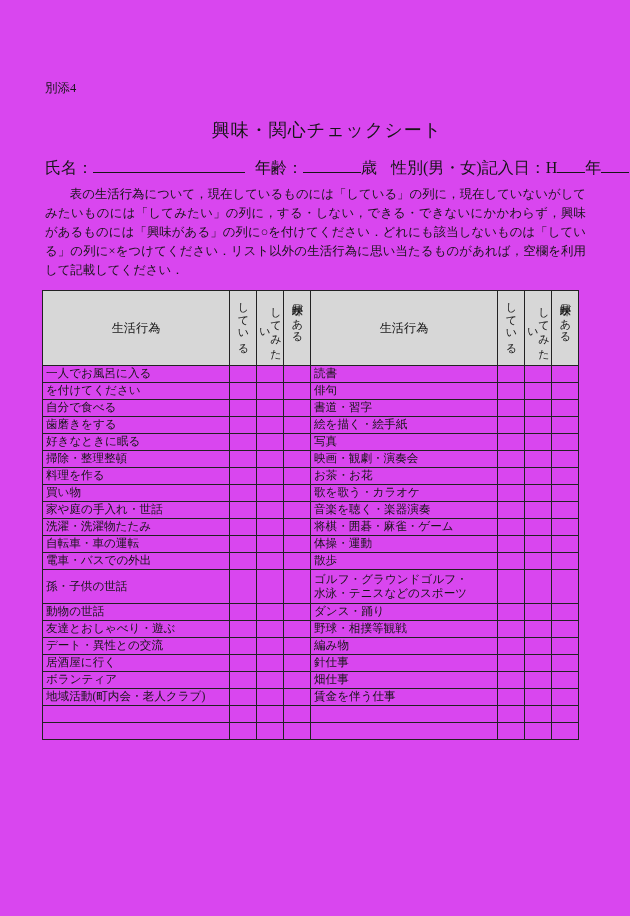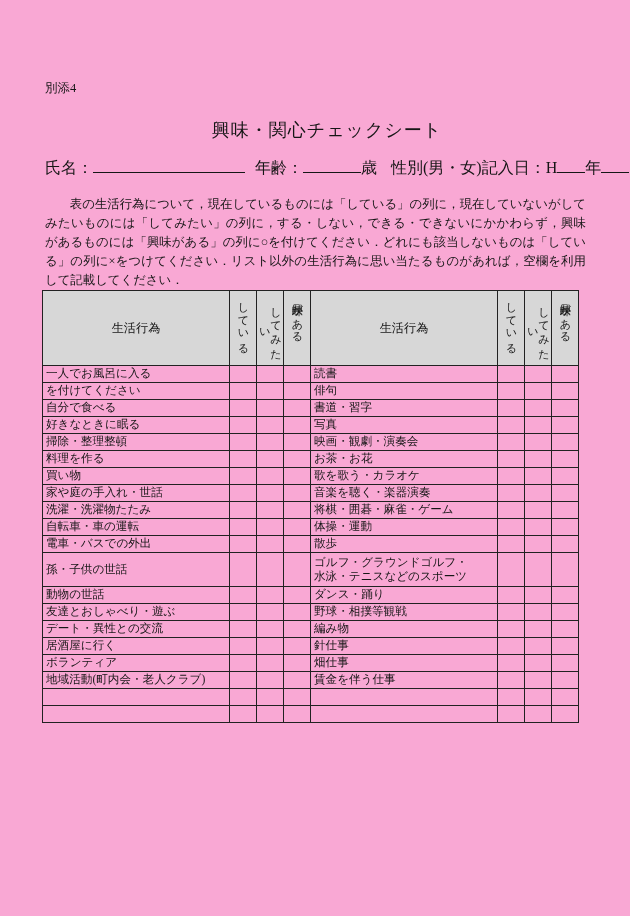--- a/index.html
+++ b/index.html
@@ -1,20 +1,20 @@
 <!DOCTYPE html>
 <html><head>
 <meta charset="utf-8">
 <style>
   html,body{margin:0;padding:0;background:#e9e9e9;}
   .page{
     position:relative;
     width:630px;height:916px;
     margin:0 auto;
-    background:#f9a8d4;
+    background:#d946ef;
     font-family:"Liberation Serif","DejaVu Serif",serif;
     color:#161616;
     overflow:hidden;
   }
   .attachment{
     position:absolute;top:80px;left:45px;
     font-size:12.5px;
   }
   .doc-title{
     position:absolute;top:118px;left:12px;width:100%;
@@ -28,21 +28,21 @@
     display:inline-block;
     border-bottom:1.6px solid #161616;
     vertical-align:baseline;
     height:13px;
   }
   .blank-name{width:152px;margin-right:10px;}
   .blank-age{width:58px;}
   .blank-sm{width:28px;}
   .seg-gap{display:inline-block;width:14px;}
   .instructions{
-    position:absolute;top:195px;left:45px;width:541px;
+    position:absolute;top:185px;left:45px;width:541px;
     font-size:12.4px;line-height:19px;
     text-align:justify;text-indent:2em;
   }
   .table-wrap{
     position:absolute;top:290px;left:42px;
   }
   table{
     border-collapse:collapse;table-layout:fixed;
   }
   th,td{
@@ -140,20 +140,30 @@
             <td class="activity">自分で食べる</td>
             <td class="mark"></td>
             <td class="mark"></td>
             <td class="mark"></td>
             <td class="activity">書道・習字</td>
             <td class="mark"></td>
             <td class="mark"></td>
             <td class="mark"></td>
           </tr>
           <tr>
+            <td class="activity">歯磨きをする</td>
+            <td class="mark"></td>
+            <td class="mark"></td>
+            <td class="mark"></td>
+            <td class="activity">絵を描く・絵手紙</td>
+            <td class="mark"></td>
+            <td class="mark"></td>
+            <td class="mark"></td>
+          </tr>
+          <tr>
             <td class="activity">好きなときに眠る</td>
             <td class="mark"></td>
             <td class="mark"></td>
             <td class="mark"></td>
             <td class="activity">写真</td>
             <td class="mark"></td>
             <td class="mark"></td>
             <td class="mark"></td>
           </tr>
           <tr>

